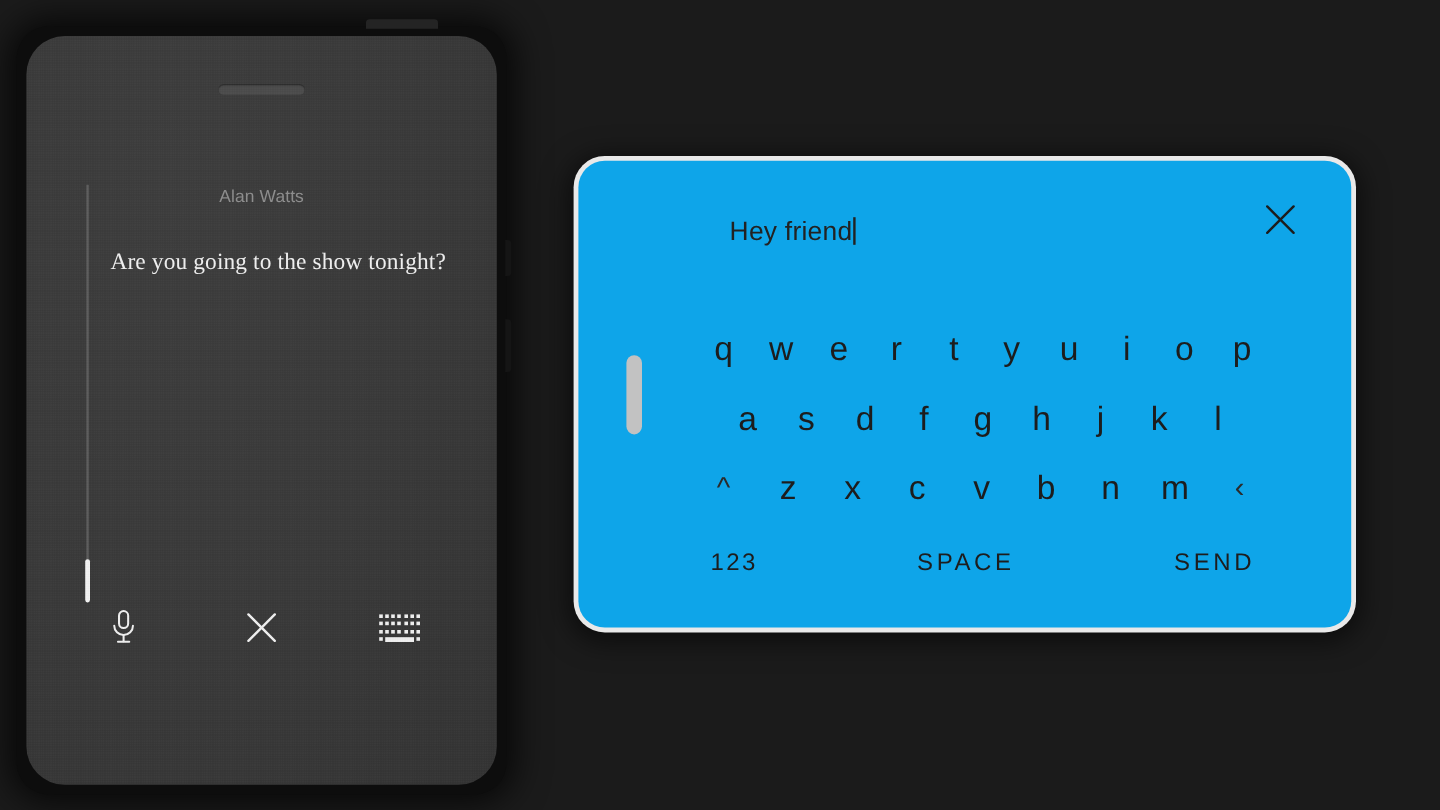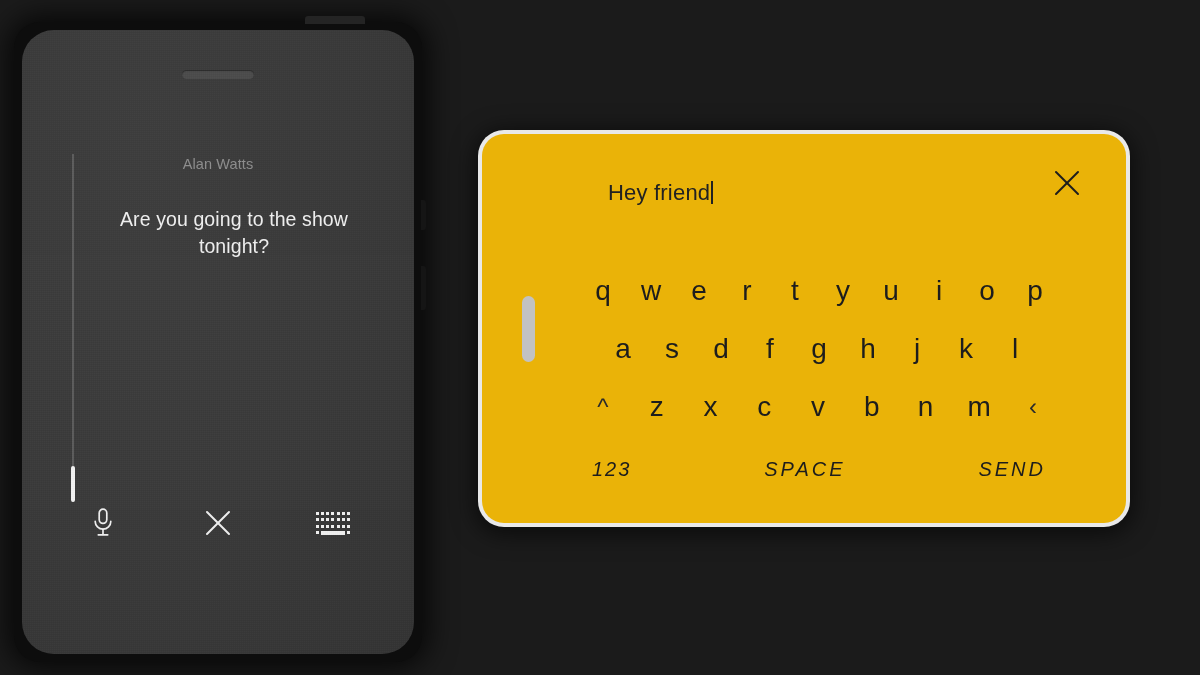--- a/index.html
+++ b/index.html
@@ -136,21 +136,21 @@
     bottom: 140px;
   }
 
   .msg {
     font-size: 19.5px;
     line-height: 1.38;
     color: #f0f0f0;
     letter-spacing: 0.1px;
   }
 
-  .msg.incoming { text-align: center; margin-bottom: 30px; }
+  .msg.incoming { text-align: left; margin-bottom: 30px; font-family: Liberation Serif, serif; }
   .msg.outgoing { text-align: right; margin-bottom: 30px; }
 
   .dark-toolbar {
     position: absolute;
     left: 58px;
     right: 58px;
     bottom: 108px;
     display: flex;
     align-items: center;
     justify-content: space-between;
@@ -200,21 +200,21 @@
     background: #e9e9e9;
     box-shadow: 0 4px 22px 4px rgba(0,0,0,0.55);
     padding: 4px;
   }
 
   .white-screen {
     position: relative;
     width: 100%;
     height: 100%;
     border-radius: 22px;
-    background: #eab308;
+    background: #0ea5e9;
     overflow: hidden;
   }
 
   .white-side-pill {
     position: absolute;
     left: 40px;
     top: 162px;
     width: 13px;
     height: 66px;
     border-radius: 7px;
@@ -283,21 +283,20 @@
     height: 54px;
     margin-top: 6px;
     padding: 0 2px;
   }
 
   .action-key {
     font-size: 20px;
     letter-spacing: 3px;
     color: #1d1d1d;
     cursor: pointer;
-    font-style: italic;
   }
   .action-key.num { letter-spacing: 2px; }
 </style>
 </head>
 <body>
 
 <div class="scene">
 
   <div class="dark-phone">
 

